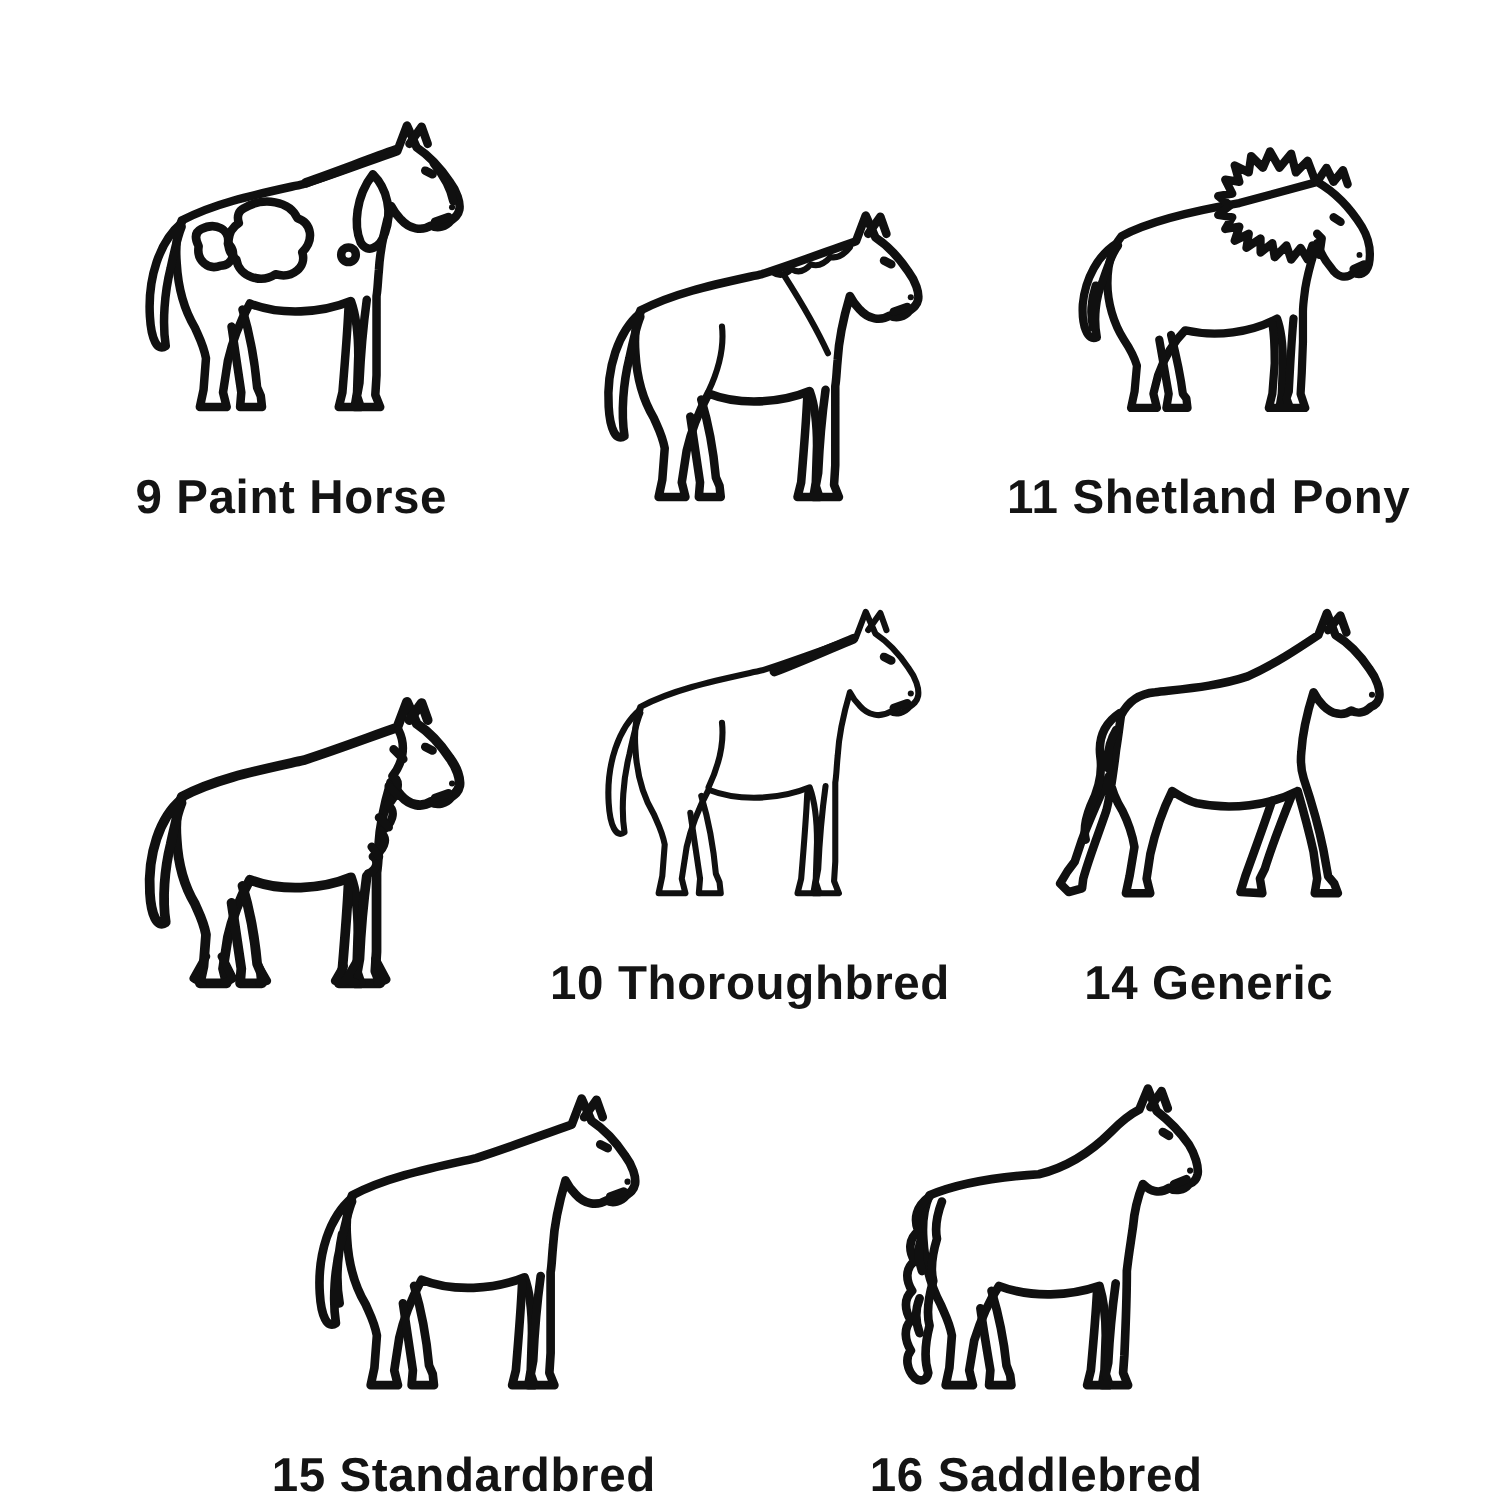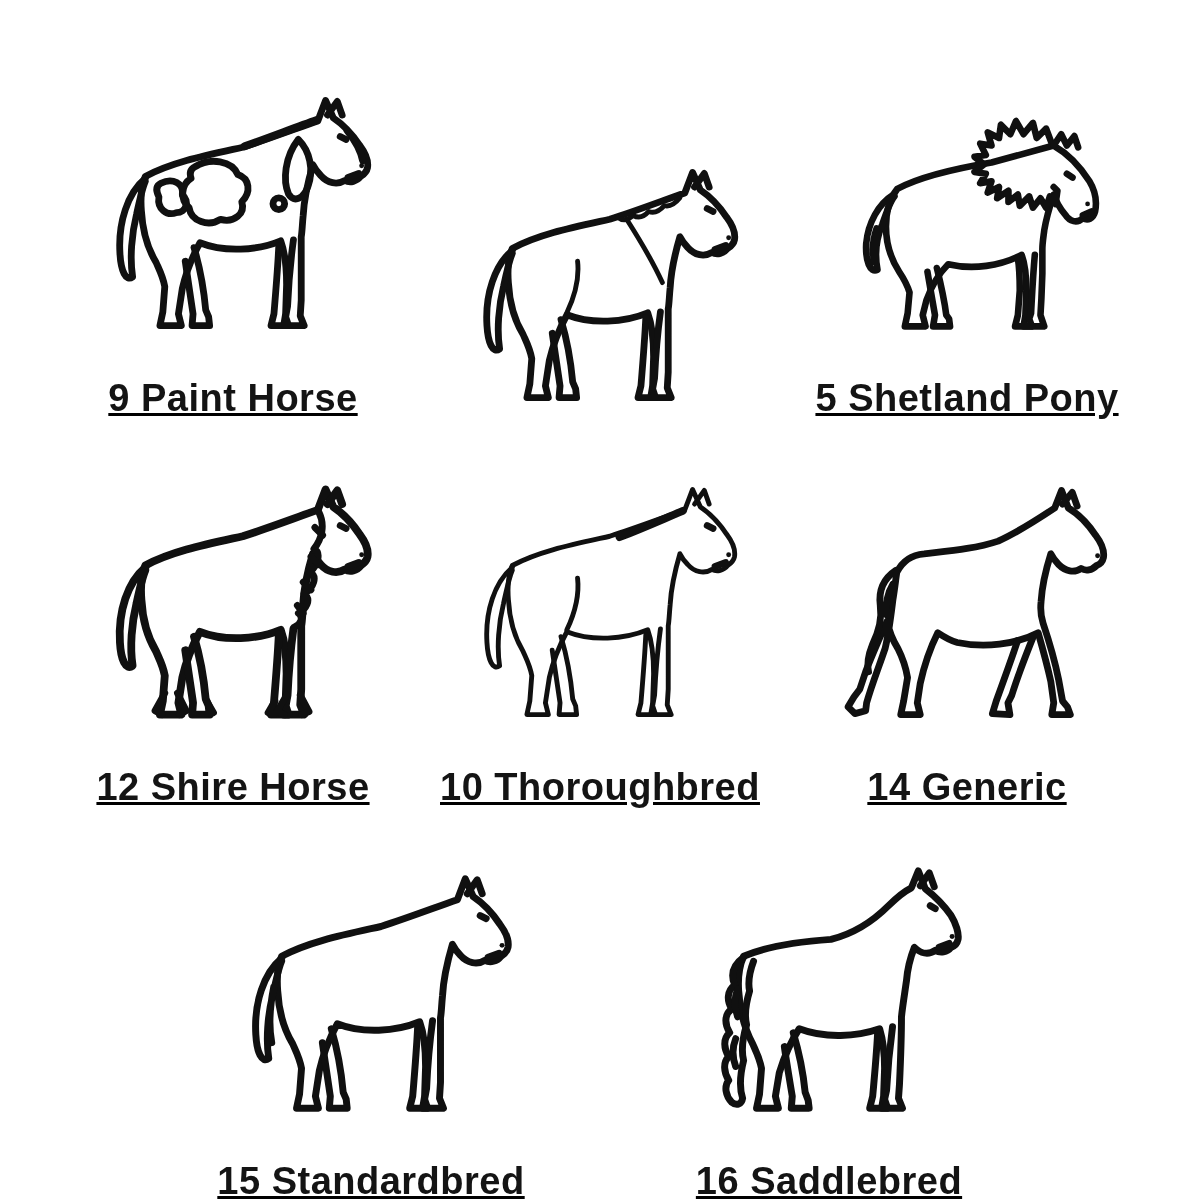--- a/index.html
+++ b/index.html
@@ -6,21 +6,20 @@
   body {
     width: 1200px; height: 1200px;
     background: #ffffff;
     font-family: "Liberation Sans", sans-serif;
     overflow: hidden;
   }
   .board {
     box-sizing: border-box;
     width: 1200px; height: 1200px;
     padding: 80px 68px 0 68px;
-    text-decoration: underline;
   }
   .row {
     display: flex;
     justify-content: space-between;
     align-items: flex-end;
     margin-bottom: 48px;
   }
   .row.last {
     justify-content: center;
     gap: 128px;
@@ -118,21 +117,21 @@
         </g>
         <g>
           <path d="M 250 58 L 244 42 L 234 52 L 230 36 L 220 48 L 212 34 L 206 48 L 196 38 L 194 52 L 182 46 L 186 60 L 174 58 L 180 70 L 168 72 L 178 80 L 168 88 L 180 90 L 174 100 L 186 98 L 182 110 L 194 104 L 192 116 L 204 108 L 204 120 L 214 112 L 216 124 L 226 114 L 230 126 L 238 116 L 244 126 L 248 114 L 254 122 L 256 108 L 252 104"></path>
           <path d="M 252 60 L 260 48 L 266 60 L 274 50 L 278 62"></path>
         </g>
         <g>
           <path d="M 266 90 L 272 94 M 292 130 L 283 134"></path>
           <circle class="dot" cx="288" cy="122" r="2.5"></circle>
         </g>
       </svg>
-      <figcaption class="caption">5 Shetland Pony</figcaption>
+      <figcaption class="caption">11 Shetland Pony</figcaption>
     </figure>
   </div>
 
   <div class="row">
 
     <figure class="cell" style="margin:0">
       <svg class="ink" width="312" height="269" viewBox="0 0 320 276">
         <g class="heavy">
           <path d="M 247 42 L 255 21 L 263 39 C 272 45 282 55 290 67 C 296 75 299 84 298 90 C 297 95 294 97 291 99 C 287 104 280 106 275 103 C 267 108 257 106 250 98 C 247 95 244 91 242 87 C 237 104 233 121 232 139 C 231 149 231 155 230 161 C 230 182 230 205 230 226 L 229 242 L 233 252 L 212 252 L 214 240 L 215 210 C 215 193 213 176 209 165 C 185 175 151 177 126 167 C 119 180 112 196 108 214 L 104 240 L 107 252 L 85 252 L 88 238 L 90 212 C 88 201 84 194 81 187 C 72 172 67 152 66 134 C 65 121 66 108 70 99 C 98 84 134 77 170 69 C 198 60 224 50 247 42 Z"></path>
           <path d="M 257 36 L 267 22 L 272 36"></path>
@@ -144,21 +143,20 @@
         </g>
         <g>
           <path d="M 248 44 C 255 58 251 72 243 82 C 251 86 247 98 239 106 C 247 110 243 122 233 128 C 241 134 235 144 227 148 C 233 152 229 160 223 162"></path>
           <path d="M 244 60 L 252 68 M 240 90 L 248 98 M 232 116 L 240 124 M 226 140 L 232 148"></path>
         </g>
         <g>
           <path d="M 270 58 L 276 61 M 289 96 L 278 100"></path>
           <circle class="dot" cx="292" cy="88" r="2.5"></circle>
         </g>
       </svg>
-      <figcaption class="caption">12 Shire Horse</figcaption>
     </figure>
 
     <figure class="cell" style="margin:0">
       <svg class="ink" width="312" height="269" viewBox="0 0 320 276">
         <g class="thin" style="stroke-width:6">
           <path d="M 247 42 L 255 21 L 263 39 C 272 45 282 55 290 67 C 296 75 299 84 298 90 C 297 95 294 97 291 99 C 287 104 280 106 275 103 C 267 108 257 106 250 98 C 247 95 244 91 242 87 C 237 104 233 121 232 139 C 231 149 231 155 230 161 C 230 182 230 205 230 226 L 229 242 L 233 252 L 212 252 L 214 240 L 215 210 C 215 193 213 176 209 165 C 185 175 151 177 126 167 C 119 180 112 196 108 214 L 104 240 L 107 252 L 85 252 L 88 238 L 90 212 C 88 201 84 194 81 187 C 72 172 67 152 66 134 C 65 121 66 108 70 99 C 98 84 134 77 170 69 C 198 60 224 50 247 42 Z"></path>
           <path d="M 257 36 L 267 22 L 272 36"></path>
           <path d="M 222 164 C 219 186 217 210 216 232 L 214 243 L 217 252 L 199 252 L 202 240 C 204 216 206 192 207 170 M 120 172 C 126 192 130 214 132 236 L 135 243 L 136 252 L 118 252 L 119 240 C 116 220 113 200 111 186"></path>
           <path d="M 70 101 C 52 116 42 146 44 178 C 45 196 50 207 57 202 C 54 183 56 158 61 138 C 64 124 67 111 70 104"></path>
           <path d="M 126 165 C 134 148 139 130 137 112"></path>

